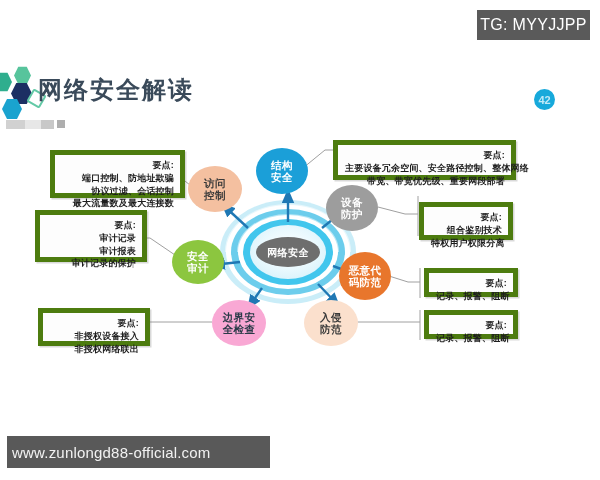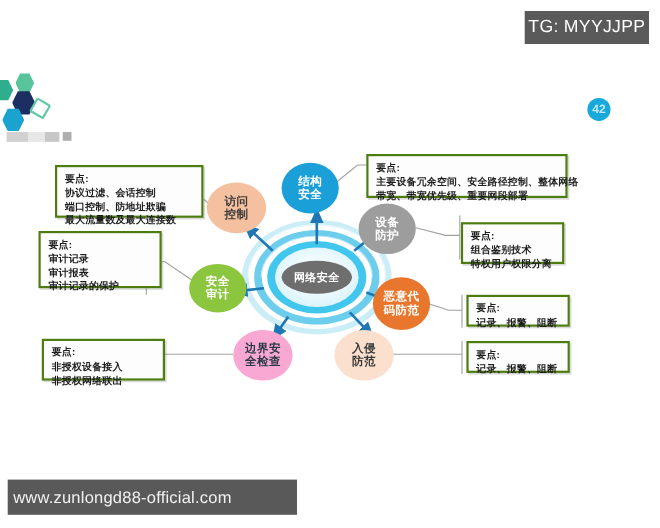--- a/index.html
+++ b/index.html
@@ -70,25 +70,26 @@
     position:absolute;border-radius:50%;
     display:flex;align-items:center;justify-content:center;
     text-align:right;color:#ffffff;font-weight:bold;
     font-size:10.5px;line-height:1.18;letter-spacing:.4px;
   }
   .node span{display:block;}
 
   
   .callout{
     position:absolute;background:#fdfdfd;
-    border:2px solid #4d7c0f;
+    border:5px solid #4d7c0f;
     box-shadow:1.5px 1.5px 0 rgba(120,120,120,.28);
     padding:4px 6px 5px 7px;box-sizing:border-box;
     font-size:9px;line-height:1.42;color:#1d1d1d;font-weight:bold;
     letter-spacing:.2px;
+    text-align:right;
   }
   .callout .hd{display:block;}
   .callout .ln{display:block;white-space:nowrap;}
 </style>
 </head>
 <body>
 
 <div class="stage">
 
   <div class="tg-watermark">TG: MYYJJPP</div>
@@ -105,20 +106,21 @@
       </div>
     <div class="hex" style="left:11px;top:24px;width:21px;height:23px;color:#1c2f63;">
         <i></i>
       </div>
     <div class="hex hex-outline" style="left:29px;top:33px;width:11px;height:11px;color:#63c9a6;">
         <i></i>
       </div>
     <div class="hex" style="left:2px;top:40px;width:20px;height:22px;color:#1aa3cf;">
         <i></i>
       </div>
+    <div class="title-text">网络安全解读</div>
   </div>
 
   <div class="badge42">42</div>
 
   <svg class="diagram-svg" viewBox="0 0 600 480">
     <defs>
       <marker id="ah" markerWidth="7" markerHeight="7" refX="5.4" refY="2.6" orient="auto" markerUnits="strokeWidth">
         <path d="M0,0 L6,2.6 L0,5.2 z" fill="#1f78b4"></path>
       </marker>
       <radialGradient id="ringGlow" cx="50%" cy="45%" r="60%">
@@ -226,22 +228,22 @@
 
   <div class="node" style="left:188px;top:166px;width:54px;height:46px;background:#f4c0a0;color:#3a3a3a;">
     <div>
       <span>访问</span>
       <span>控制</span>
     </div>
   </div>
 
   <div class="callout" style="left:50px;top:150px;width:135px;height:48px;">
     <span class="hd">要点:</span>
+    <span class="ln">端口控制、防地址欺骗</span>
     <span class="ln">协议过滤、会话控制</span>
-    <span class="ln">端口控制、防地址欺骗</span>
     <span class="ln">最大流量数及最大连接数</span>
   </div>
 
   <div class="callout" style="left:35px;top:210px;width:112px;height:52px;">
     <span class="hd">要点:</span>
     <span class="ln">审计记录</span>
     <span class="ln">审计报表</span>
     <span class="ln">审计记录的保护</span>
   </div>
 

